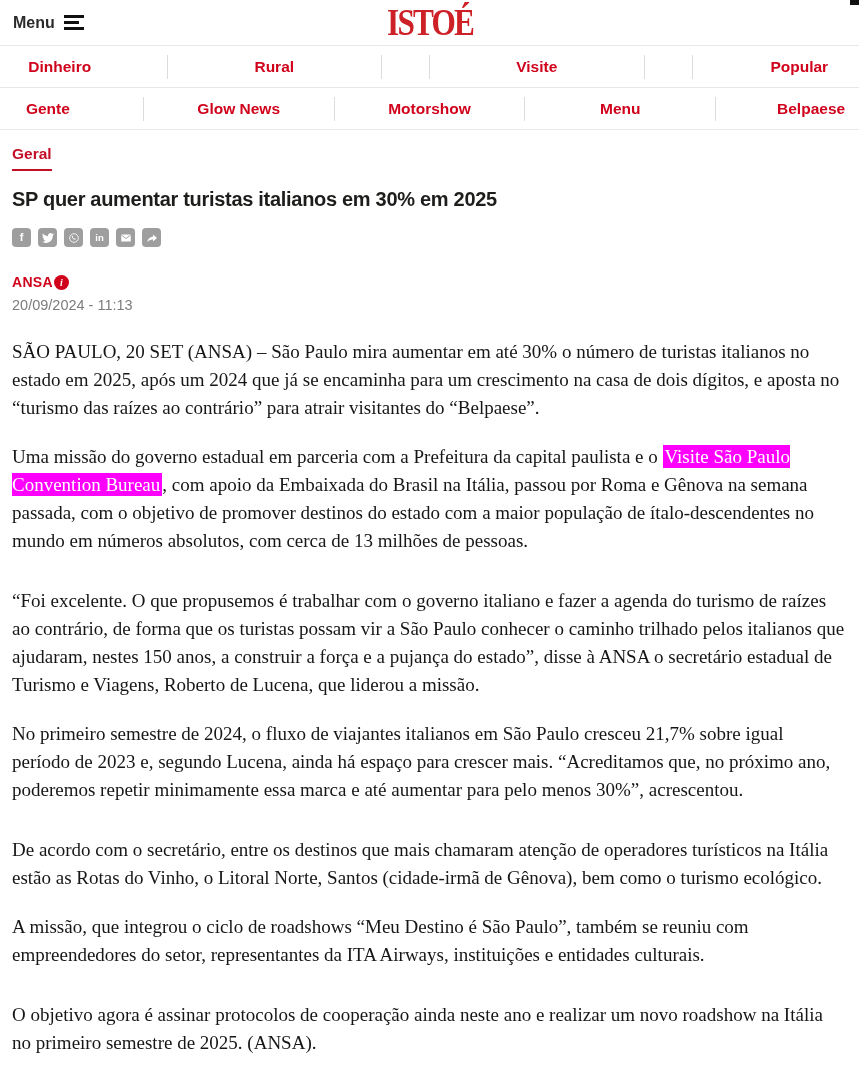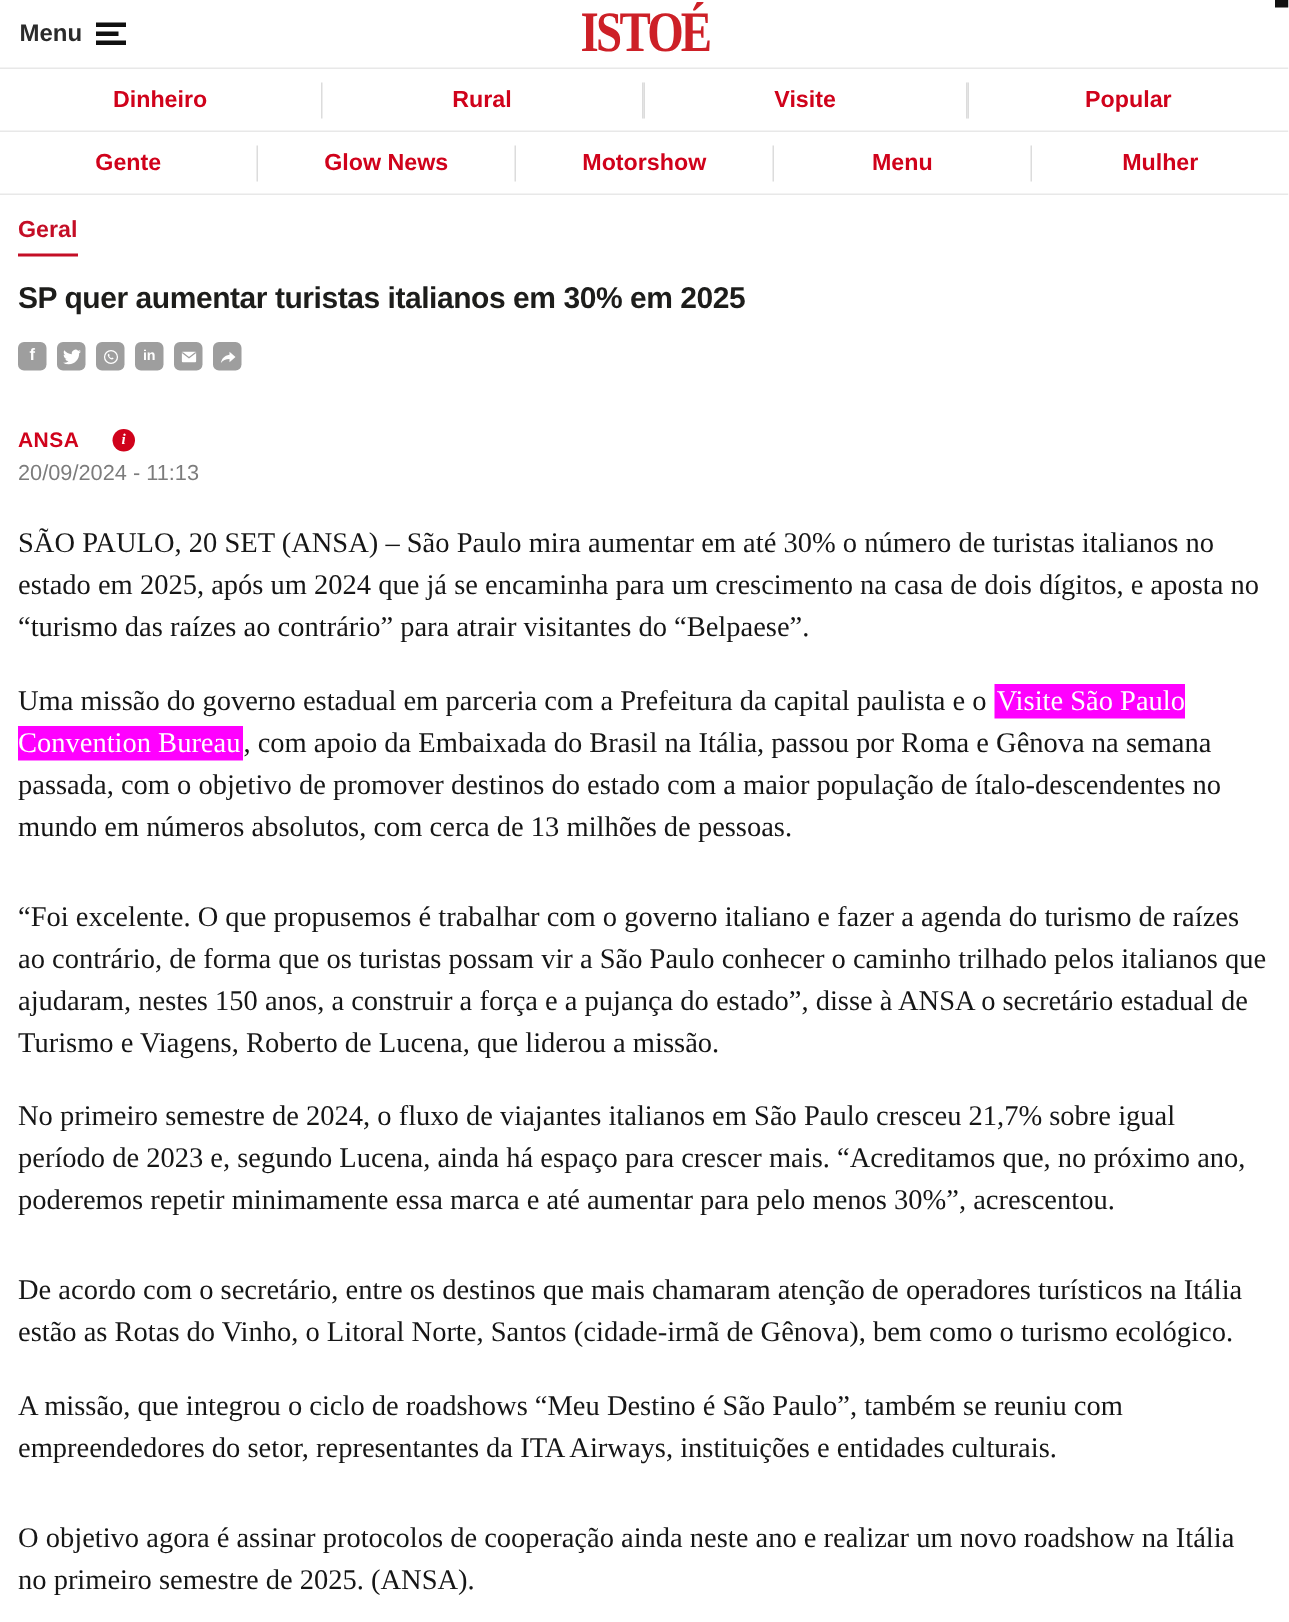--- a/index.html
+++ b/index.html
@@ -20,39 +20,39 @@
   .hamburger i.b2 { width: 15px; }
   .hamburger i.b3 { width: 20px; }
   .logo {
     position: absolute; left: 50%; top: 50%;
     transform: translate(-50%, -50%) scale(0.92, 1.12);
     font-family: "Liberation Serif", serif; font-weight: bold;
     font-size: 34px; color: #cd2027; letter-spacing: -2px; cursor: pointer;
   }
 
   
-  .nav-row { display: flex; height: 42px; border-bottom: 1px solid #e8e8e8; align-items: stretch; }
+  .nav-row { display: flex; height: 42px; border-bottom: 1px solid #e8e8e8; align-items: stretch; gap: 47px; }
   .nav-item { flex: 1; display: flex; align-items: center; justify-content: center;
     color: #d0021b; font-weight: bold; font-size: 15.5px; cursor: pointer; text-decoration: none; }
   .vdiv { width: 1px; height: 24px; background: #dcdcdc; align-self: center; }
 
   
   .content { padding: 0 14px 24px 12px; }
   .category { display: inline-block; margin-top: 15px; color: #c40e26; font-weight: bold; font-size: 15.5px;
     border-bottom: 2px solid #c40e26; padding-bottom: 6px; cursor: pointer; text-decoration: none; }
   .headline { margin: 17px 0 0; font-size: 20px; font-weight: bold; color: #1d1d1b; letter-spacing: -0.3px; white-space: nowrap; }
 
   .share-row { display: flex; gap: 7px; margin-top: 17px; }
   .share-btn { width: 19px; height: 19px; border-radius: 4px; background: #9e9e9e;
     display: flex; align-items: center; justify-content: center; cursor: pointer; }
   .share-btn svg { width: 12px; height: 12px; fill: #ffffff; }
   .share-btn .txt { color: #fff; font-weight: bold; font-size: 11px; line-height: 1; }
   .share-btn .txt.small { font-size: 9.5px; }
 
-  .byline-row { margin-top: 38px; display: flex; align-items: center; gap: 22px; }
+  .byline-row { margin-top: 27px; display: flex; align-items: center; gap: 1px; }
   .byline { color: #d0021b; font-weight: bold; font-size: 14px; letter-spacing: 0.3px; }
   .info-badge { width: 15px; height: 15px; border-radius: 50%; background: #d0021b; color: #fff;
     font-size: 10px; font-weight: bold; font-family: "Liberation Serif", serif; font-style: italic;
     display: flex; align-items: center; justify-content: center; cursor: pointer; }
   .pub-date { margin-top: 7px; color: #7c7c7c; font-size: 14.5px; }
 
   .body-text { margin-top: 25px; font-family: "Liberation Serif", serif; font-size: 19px; line-height: 28px; color: #161616; }
   .body-text p { margin: 0 0 21px 0; }
   .body-text p.gap { margin-top: 32px; }
   .hl { background: #ff00ff; color: #ffffff; padding: 1px 2px; }
@@ -88,21 +88,21 @@
 
 <nav class="nav-row">
   <a class="nav-item">Gente</a>
   <span class="vdiv"></span>
   <a class="nav-item">Glow News</a>
   <span class="vdiv"></span>
   <a class="nav-item">Motorshow</a>
   <span class="vdiv"></span>
   <a class="nav-item">Menu</a>
   <span class="vdiv"></span>
-  <a class="nav-item">Mulher</a>
+  <a class="nav-item">Belpaese</a>
 </nav>
 
 <main class="content">
   <a class="category">Geral</a>
 
   <h1 class="headline">SP quer aumentar turistas italianos em 30% em 2025</h1>
 
   <div class="share-row">
     <div class="share-btn">
       <span class="txt">f</span>

